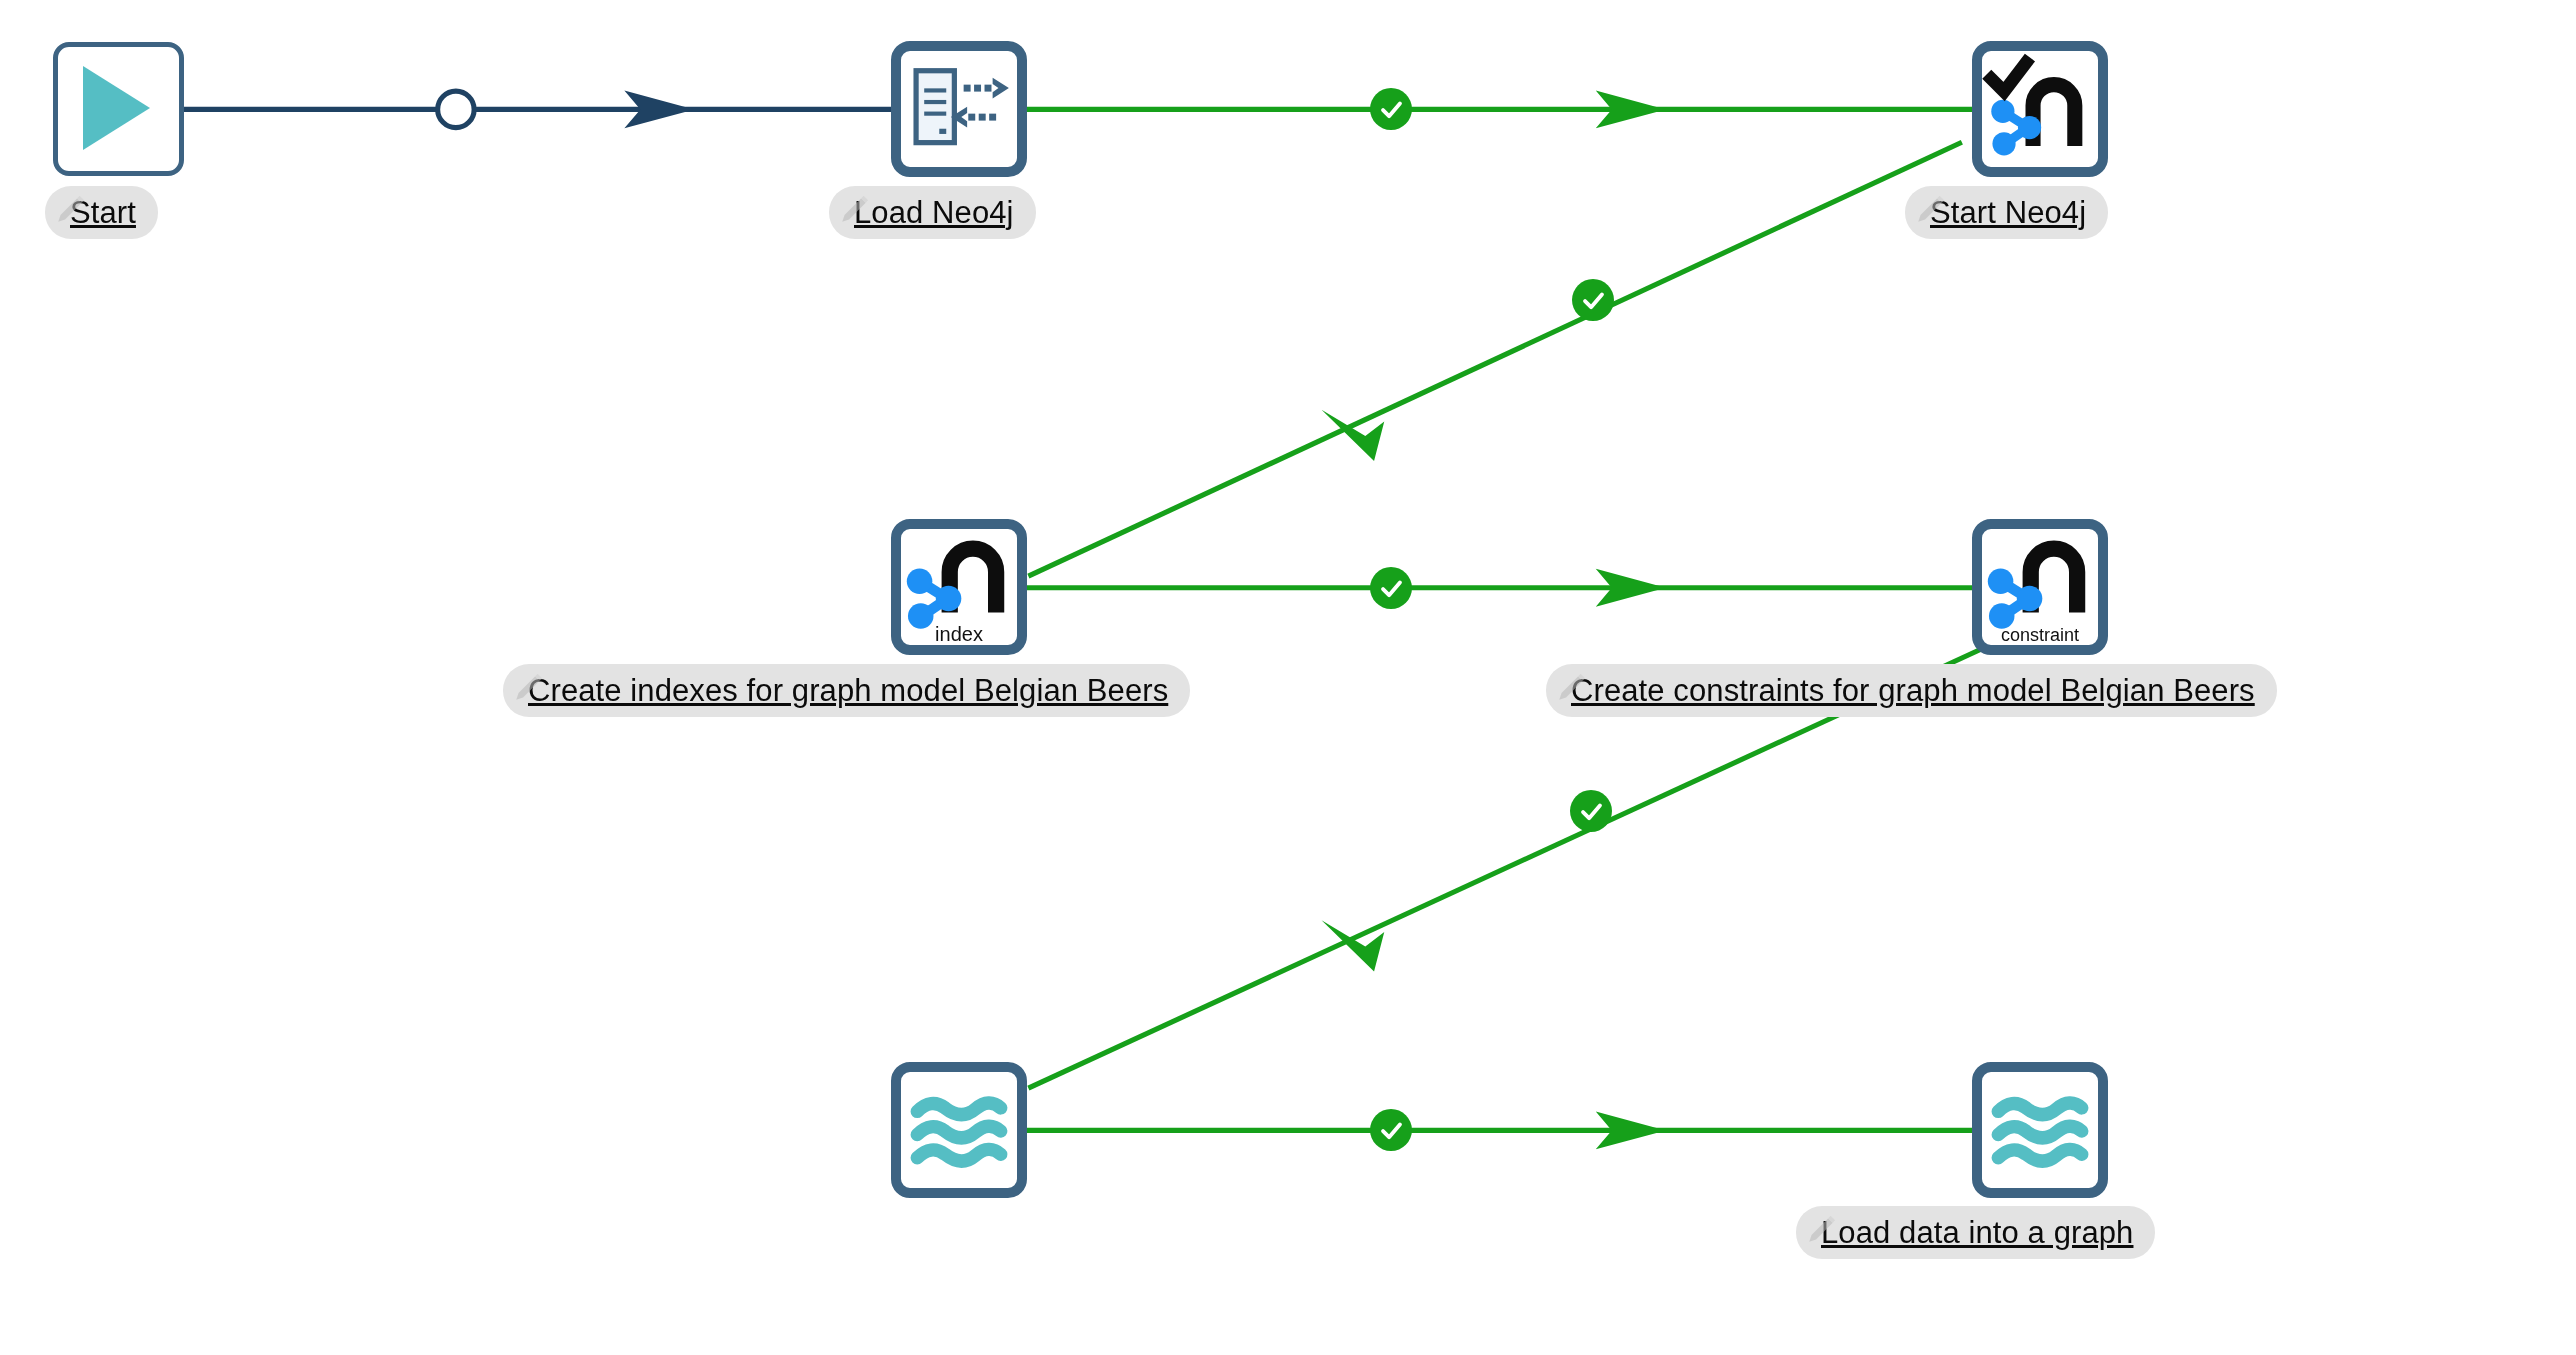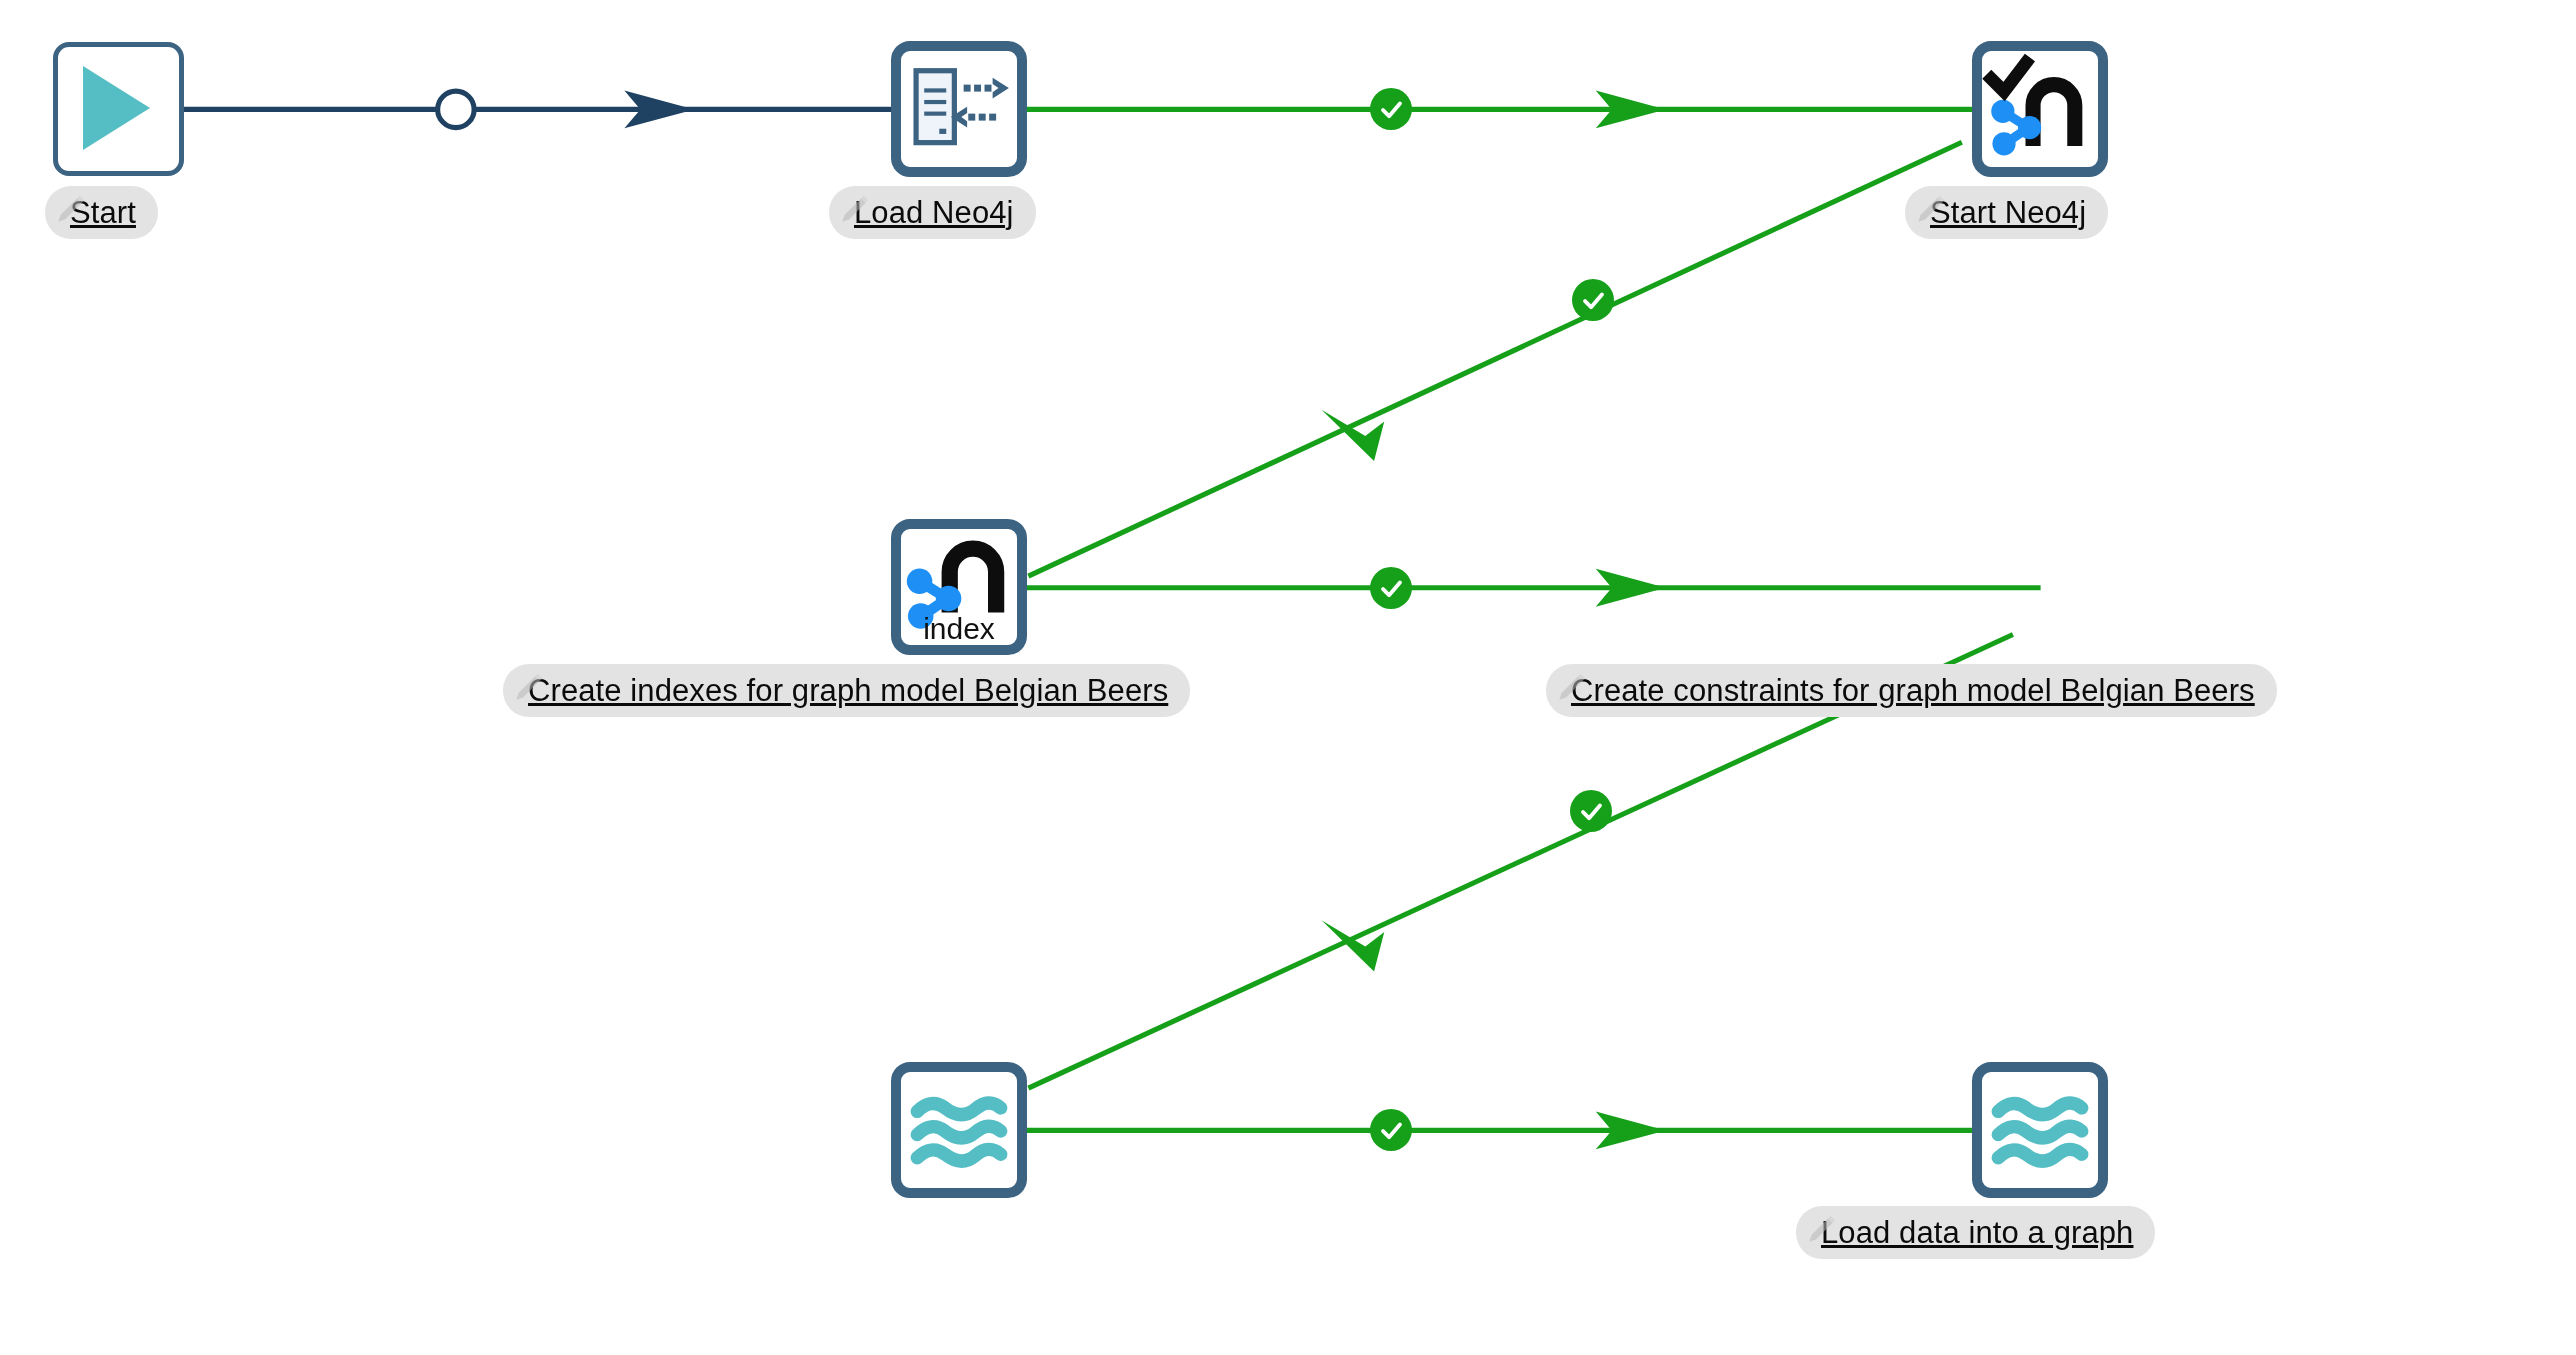--- a/index.html
+++ b/index.html
@@ -106,21 +106,21 @@
     left: 0; top: 0;
     width: 100%; height: 100%;
   }
 
   .sub-tag {
     position: absolute;
     bottom: 1.5px;
     left: 0;
     width: 100%;
     text-align: center;
-    font-size: 30px;
+    font-size: 20px;
     color: #111;
     font-family: "Liberation Sans", sans-serif;
     line-height: 1;
   }
   .sub-tag.small {
     font-size: 18px;
   }
 
   
   .hop-badge {
@@ -294,20 +294,33 @@
     </div>
   </div>
   <div class="node-label" style="left:503px; top:664px;">
     <svg class="pencil-icon" viewBox="0 0 24 24">
       <path d="M3 21 L4.6 16.2 L16.4 4.4 L19.6 7.6 L7.8 19.4 Z" fill="#b9b9b9"></path>
       <path d="M16.4 4.4 L18.1 2.7 L21.3 5.9 L19.6 7.6 Z" fill="#cfcfcf"></path>
     </svg>
     <span>Create indexes for graph model Belgian Beers</span>
   </div>
 
+  <div class="node" style="left:1972px; top:519px;">
+    <div class="node-inner">
+      <svg class="neo-logo" viewBox="0 0 100 100">
+        <path d="M 42 72 L 42 37 A 20 20 0 0 1 82 37 L 82 72" fill="none" stroke="#0d0d0d" stroke-width="14" stroke-linecap="butt"></path>
+        <line x1="16" y1="45" x2="40" y2="60" stroke="#1e90f5" stroke-width="9"></line>
+        <line x1="40" y1="60" x2="18" y2="75" stroke="#1e90f5" stroke-width="9"></line>
+        <circle cx="16" cy="45" r="11" fill="#1e90f5"></circle>
+        <circle cx="41" cy="60" r="11" fill="#1e90f5"></circle>
+        <circle cx="17" cy="75" r="11" fill="#1e90f5"></circle>
+      </svg>
+      <div class="sub-tag small">constraint</div>
+    </div>
+  </div>
   <div class="node-label" style="left:1546px; top:664px;">
     <svg class="pencil-icon" viewBox="0 0 24 24">
       <path d="M3 21 L4.6 16.2 L16.4 4.4 L19.6 7.6 L7.8 19.4 Z" fill="#b9b9b9"></path>
       <path d="M16.4 4.4 L18.1 2.7 L21.3 5.9 L19.6 7.6 Z" fill="#cfcfcf"></path>
     </svg>
     <span>Create constraints for graph model Belgian Beers</span>
   </div>
 
   <div class="node" style="left:891px; top:1062px;">
     <div class="node-inner">

